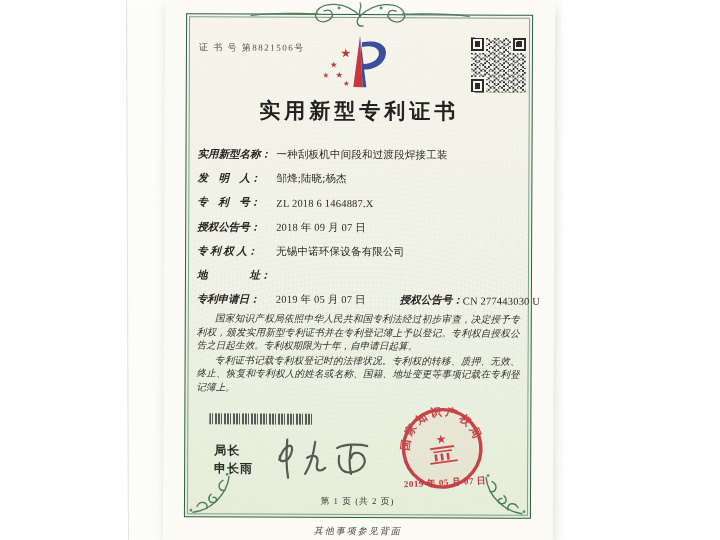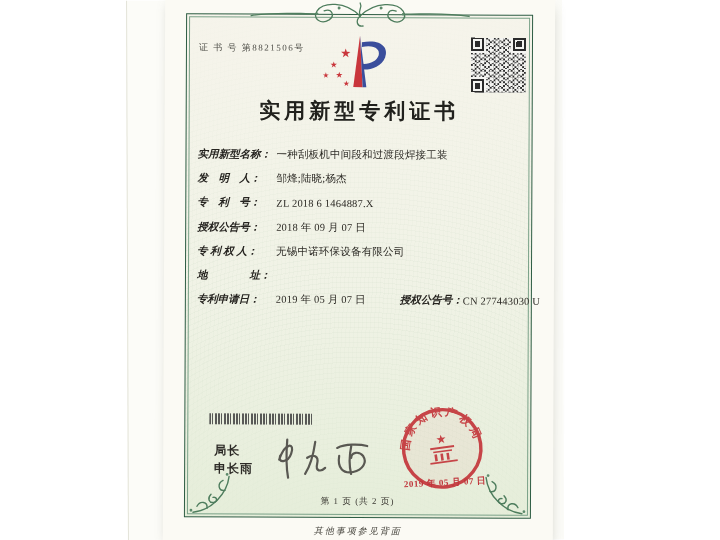--- a/index.html
+++ b/index.html
@@ -181,20 +181,24 @@
           <span class="flabel">地　　　　址：</span>
         </div>
         <div class="frow">
           <span class="flabel">专利申请日：</span>
           <span class="fvalue">2019 年 05 月 07 日</span>
           <span class="flabel auto">授权公告号：</span>
           <span class="fvalue">CN 277443030 U</span>
         </div>
       </div>
 
+      <div class="paras">
+        <p>国家知识产权局依照中华人民共和国专利法经过初步审查，决定授予专利权，颁发实用新型专利证书并在专利登记簿上予以登记。专利权自授权公告之日起生效。专利权期限为十年，自申请日起算。</p>
+        <p>专利证书记载专利权登记时的法律状况。专利权的转移、质押、无效、终止、恢复和专利权人的姓名或名称、国籍、地址变更等事项记载在专利登记簿上。</p>
+      </div>
 
       <div class="barcode"></div>
 
       <div class="director">
         <div>局长</div>
         <div>申长雨</div>
       </div>
 
       <svg class="signature-svg" width="110" height="52" viewBox="0 0 110 50">
         <g stroke="#403e3a" stroke-width="2.2" fill="none" stroke-linecap="round" opacity="0.85">

